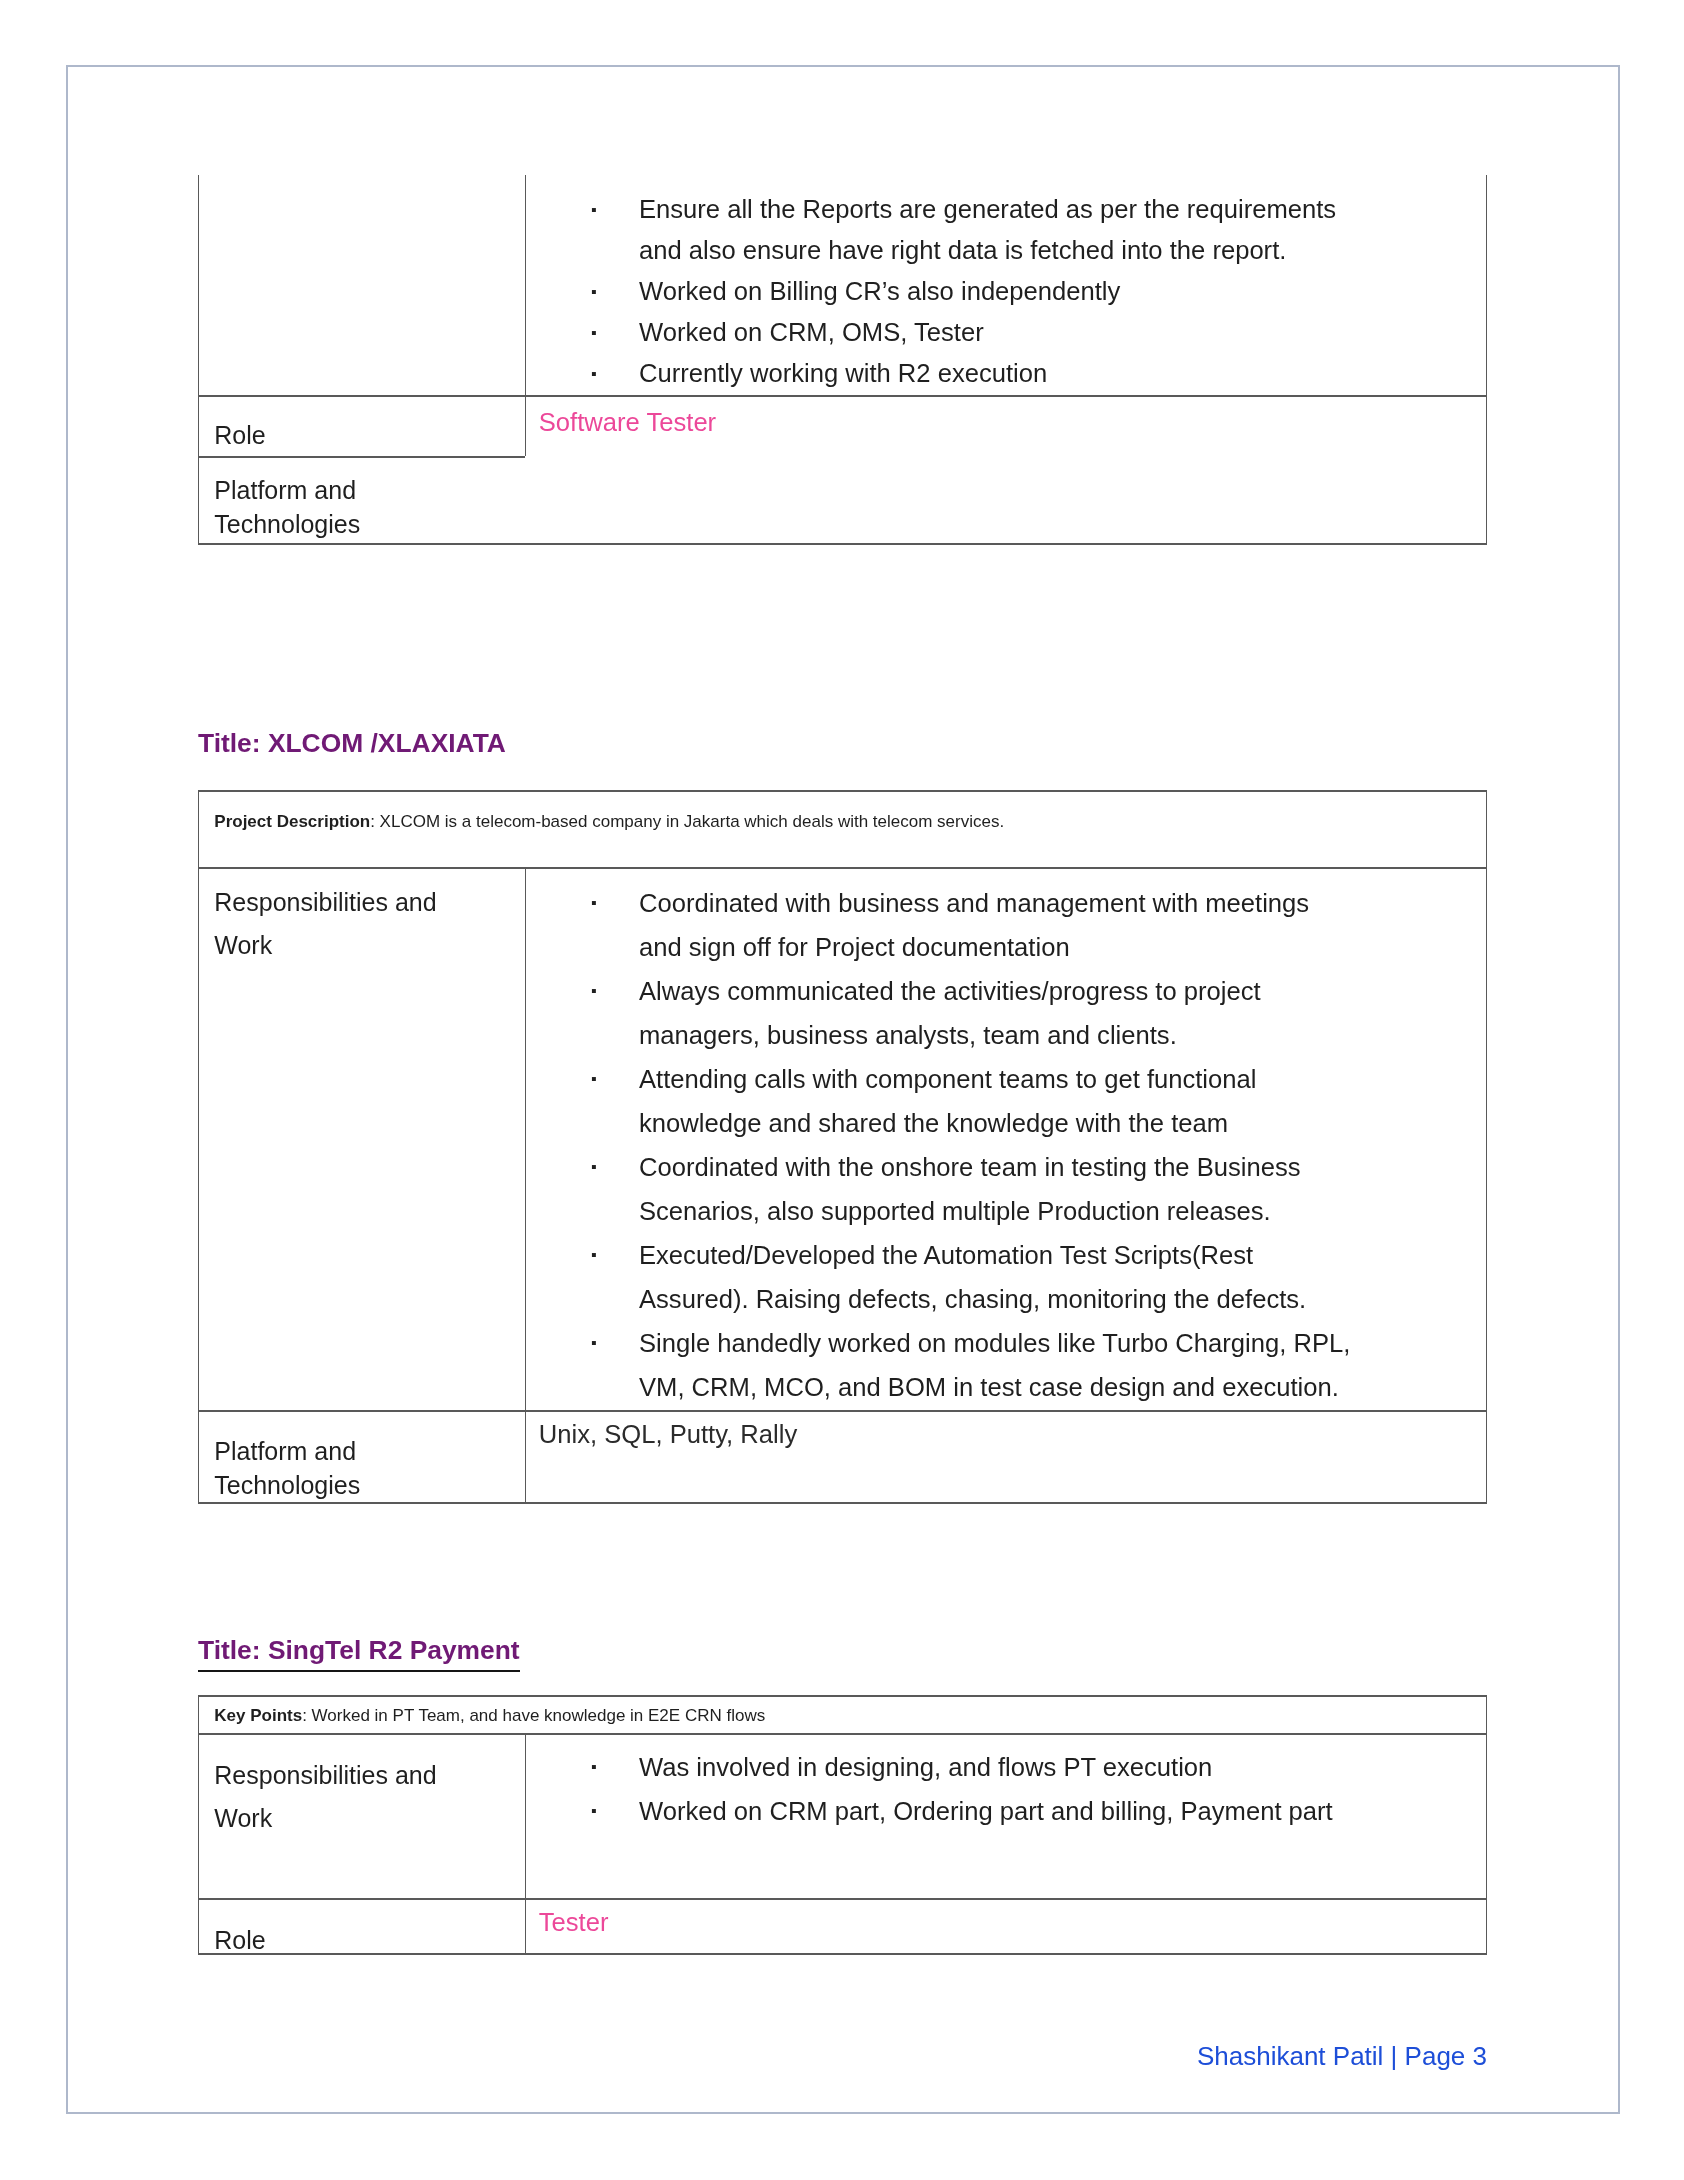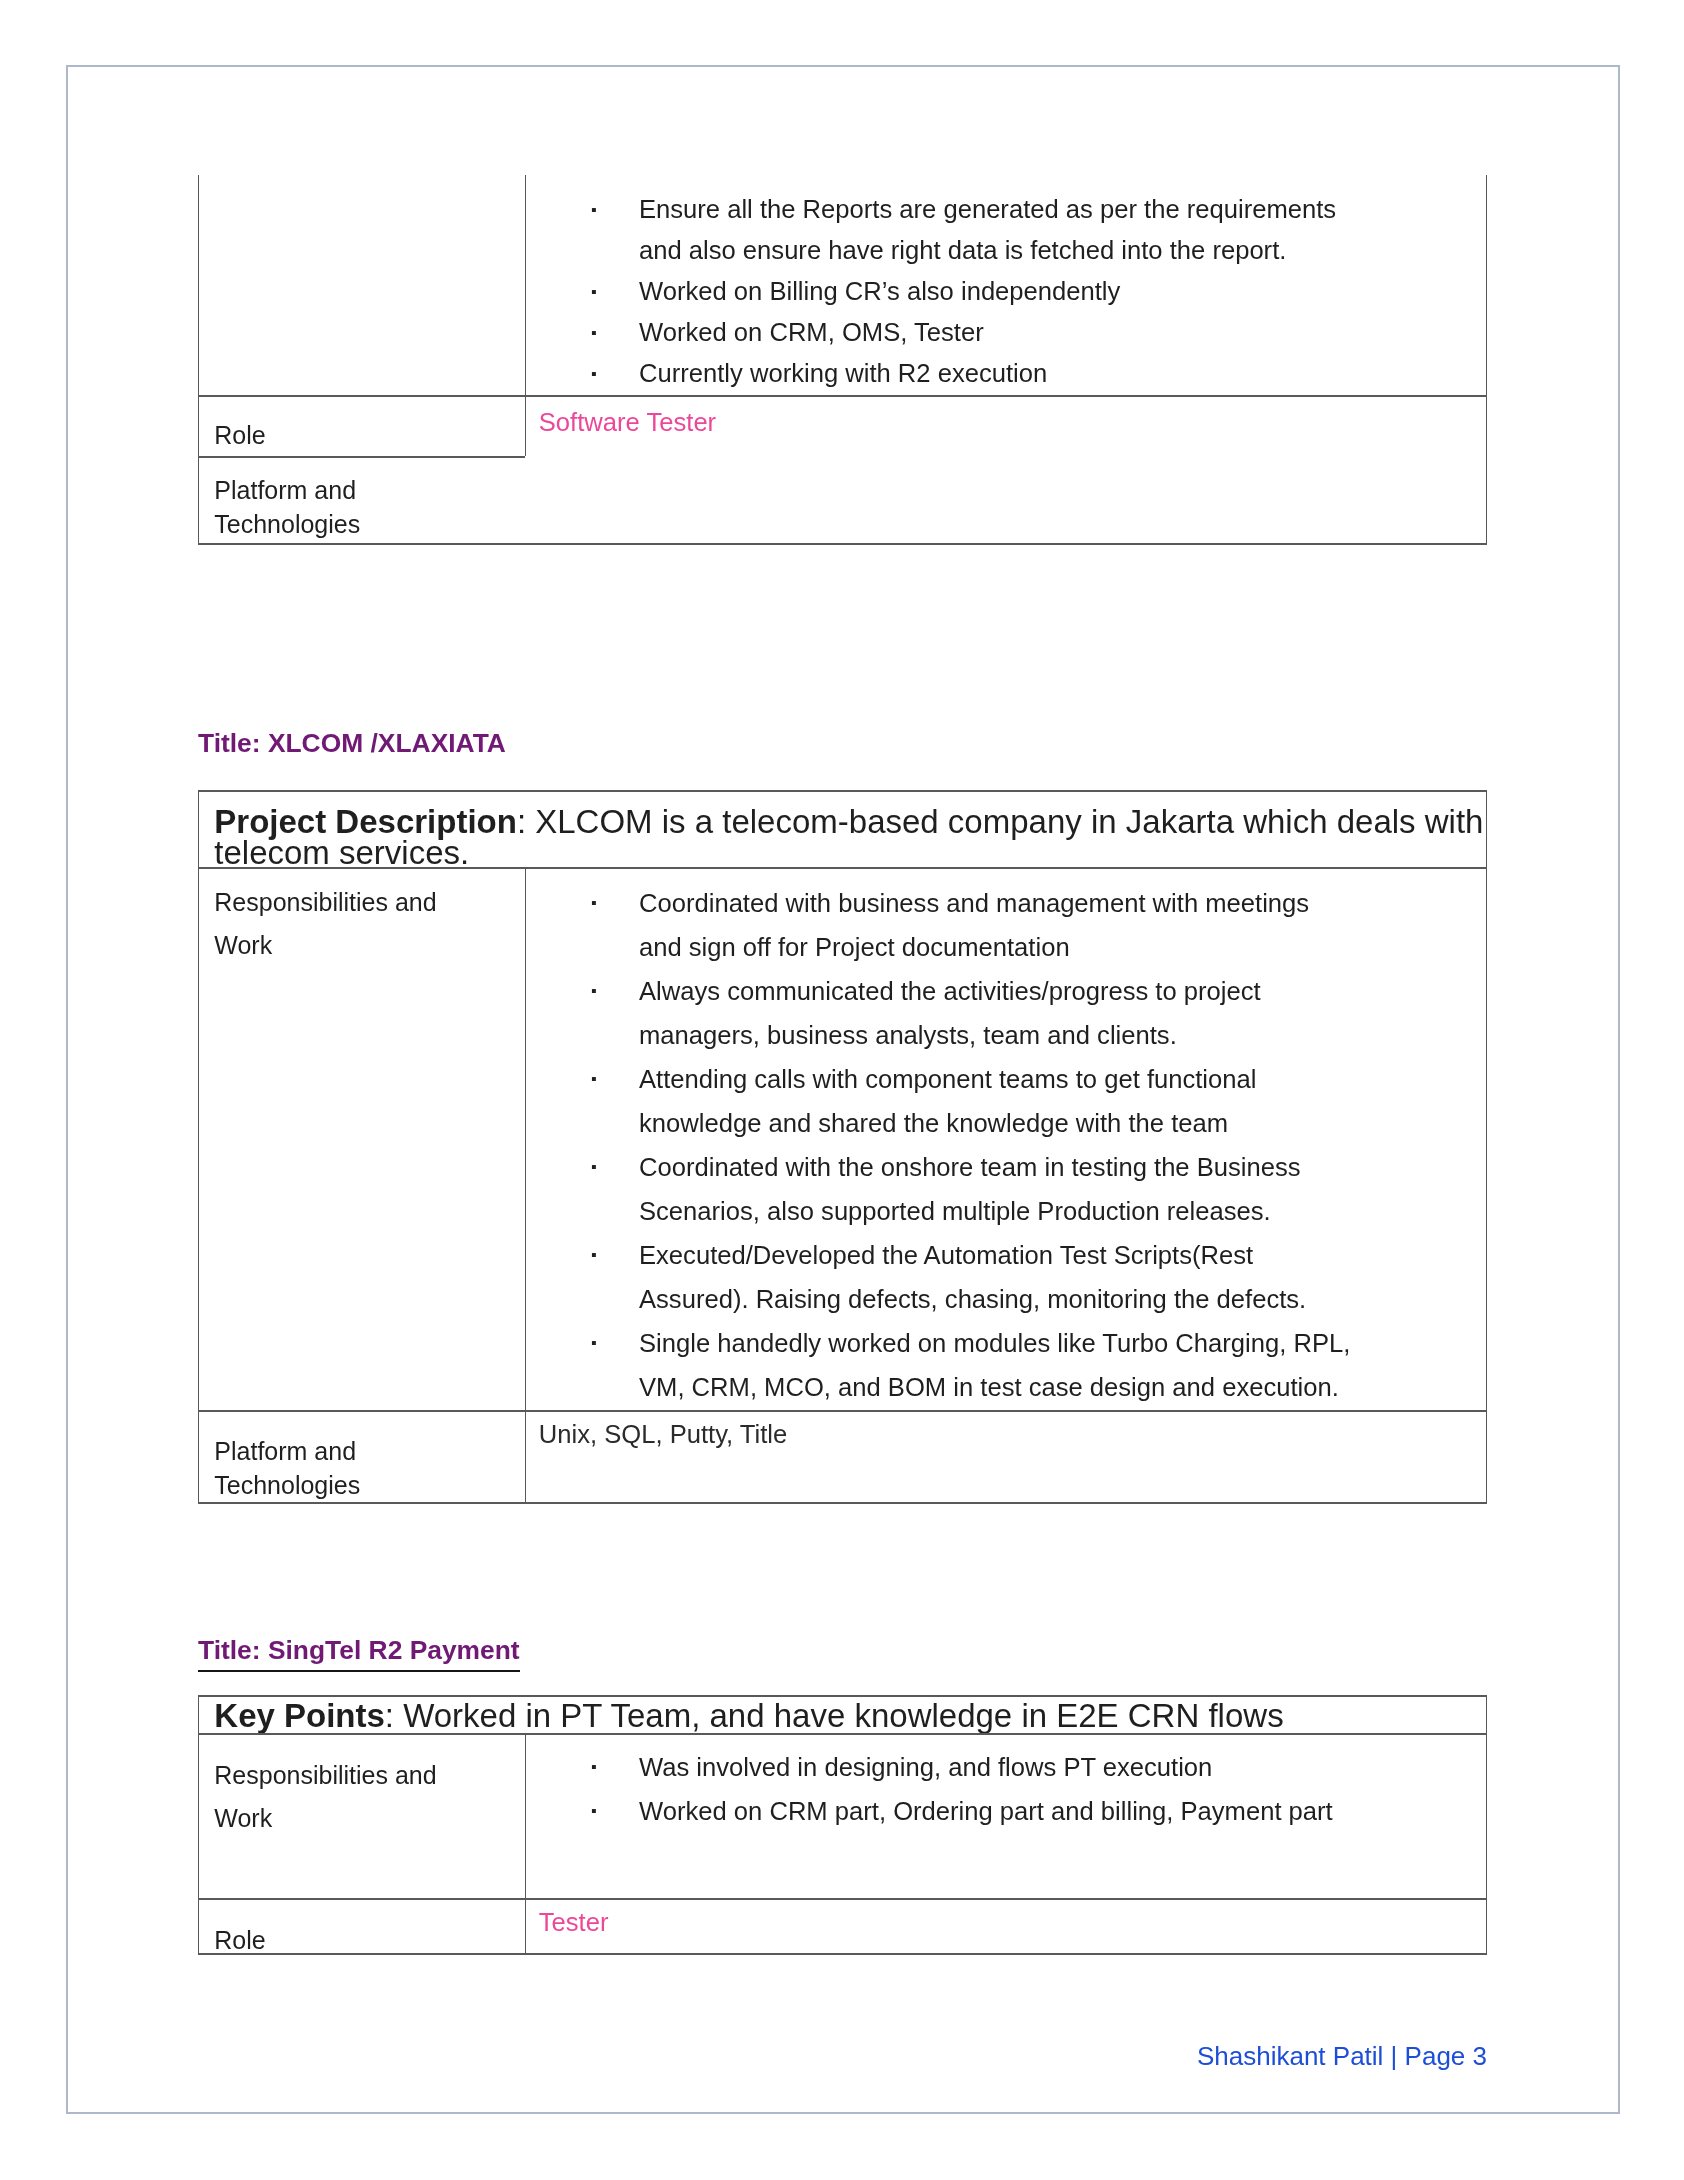--- a/index.html
+++ b/index.html
@@ -37,21 +37,21 @@
   .lbl.pt22{padding-top:19px;line-height:43px;}
   .lbl.pt26b{padding-top:22px;}
   
   .vtext{font-size:25.6px;line-height:31px;padding-left:12.8px;}
   .vtext.gray{color:#ec4899;}
   .vtext.dark{color:#2b2b2b;}
   .v-pt12{padding-top:10.2px;}
   .v-pt10{padding-top:8.5px;}
   .v-pt8{padding-top:6.8px;}
   
-  .lead-row{font-size:33px;line-height:31px;padding-left:15.3px;color:#1f1f1f;}
+  .lead-row{font-size:17px;line-height:31px;padding-left:15.3px;color:#1f1f1f;}
   .lead-row .lead{font-weight:bold;}
   .lead-pt16{padding-top:13.6px;}
   .lead-pt4{padding-top:3.4px;}
   
   ul.blist{list-style:none;margin:0;padding:0;}
   .bullets-cell{padding-left:65px;padding-right:15.3px;}
   .b-pt16{padding-top:13.6px;}
   .b-pt14{padding-top:12px;}
   .b-pt12{padding-top:10.2px;}
   ul.blist li{display:flex;align-items:flex-start;font-size:25.6px;color:#1f1f1f;}
@@ -145,21 +145,21 @@
           </li>
           <li>
             <span class="blt">▪</span>
             <span class="blt-text">Single handedly worked on modules like Turbo Charging, RPL,
 VM, CRM, MCO, and BOM in test case design and execution.</span>
           </li>
         </ul>
     </div>
     <div class="cell bt lbl pt26">Platform and
 Technologies</div>
-    <div class="cell bt val vtext dark v-pt8">Unix, SQL, Putty, Title</div>
+    <div class="cell bt val vtext dark v-pt8">Unix, SQL, Putty, Rally</div>
   </div>
 
   <div class="doc-title title-singtel">
     <span class="u">Title: SingTel R2 Payment</span>
   </div>
 
   <div class="tbl tbl-3">
     <div class="cell span2 lead-row lead-pt4">
       <span class="lead">Key Points</span><span>: Worked in PT Team, and have knowledge in E2E CRN flows</span>
     </div>

